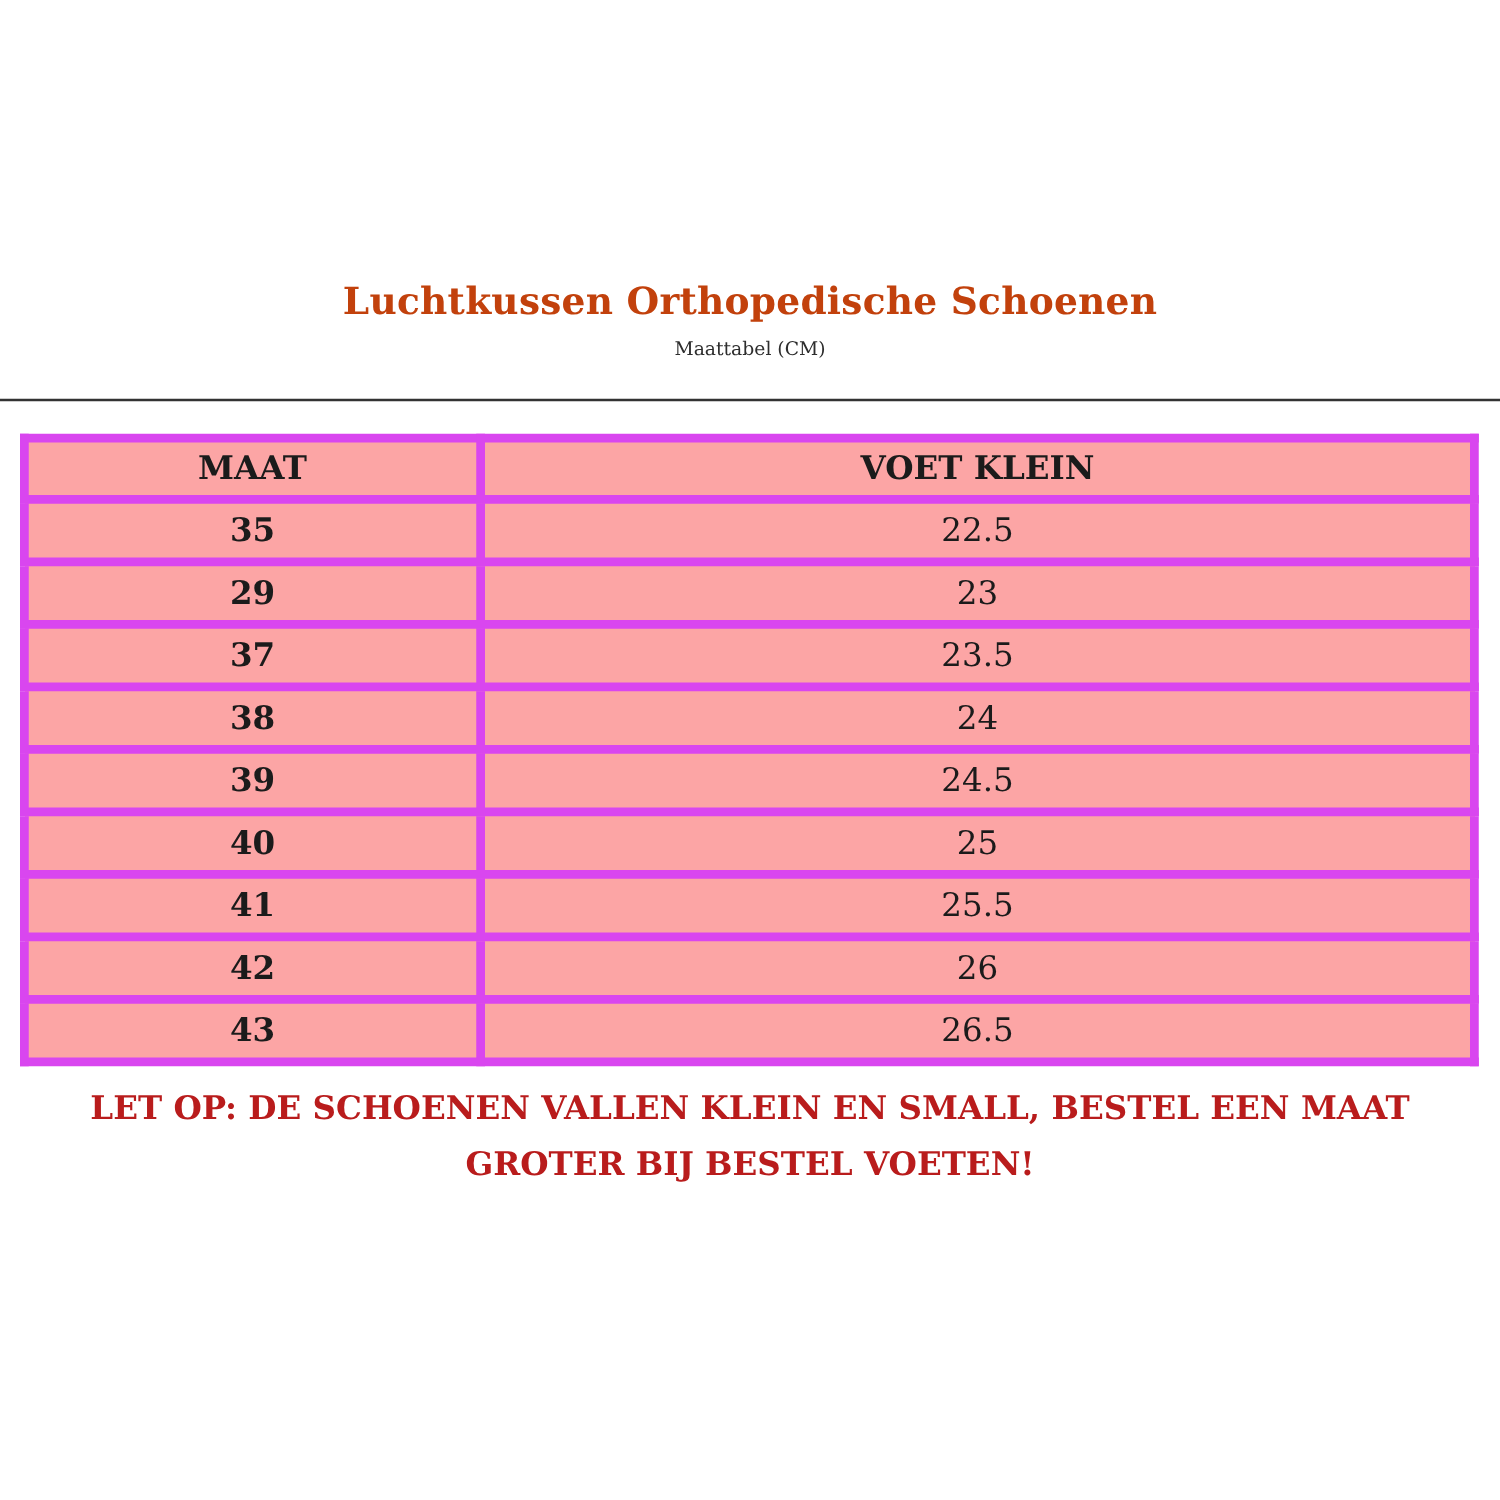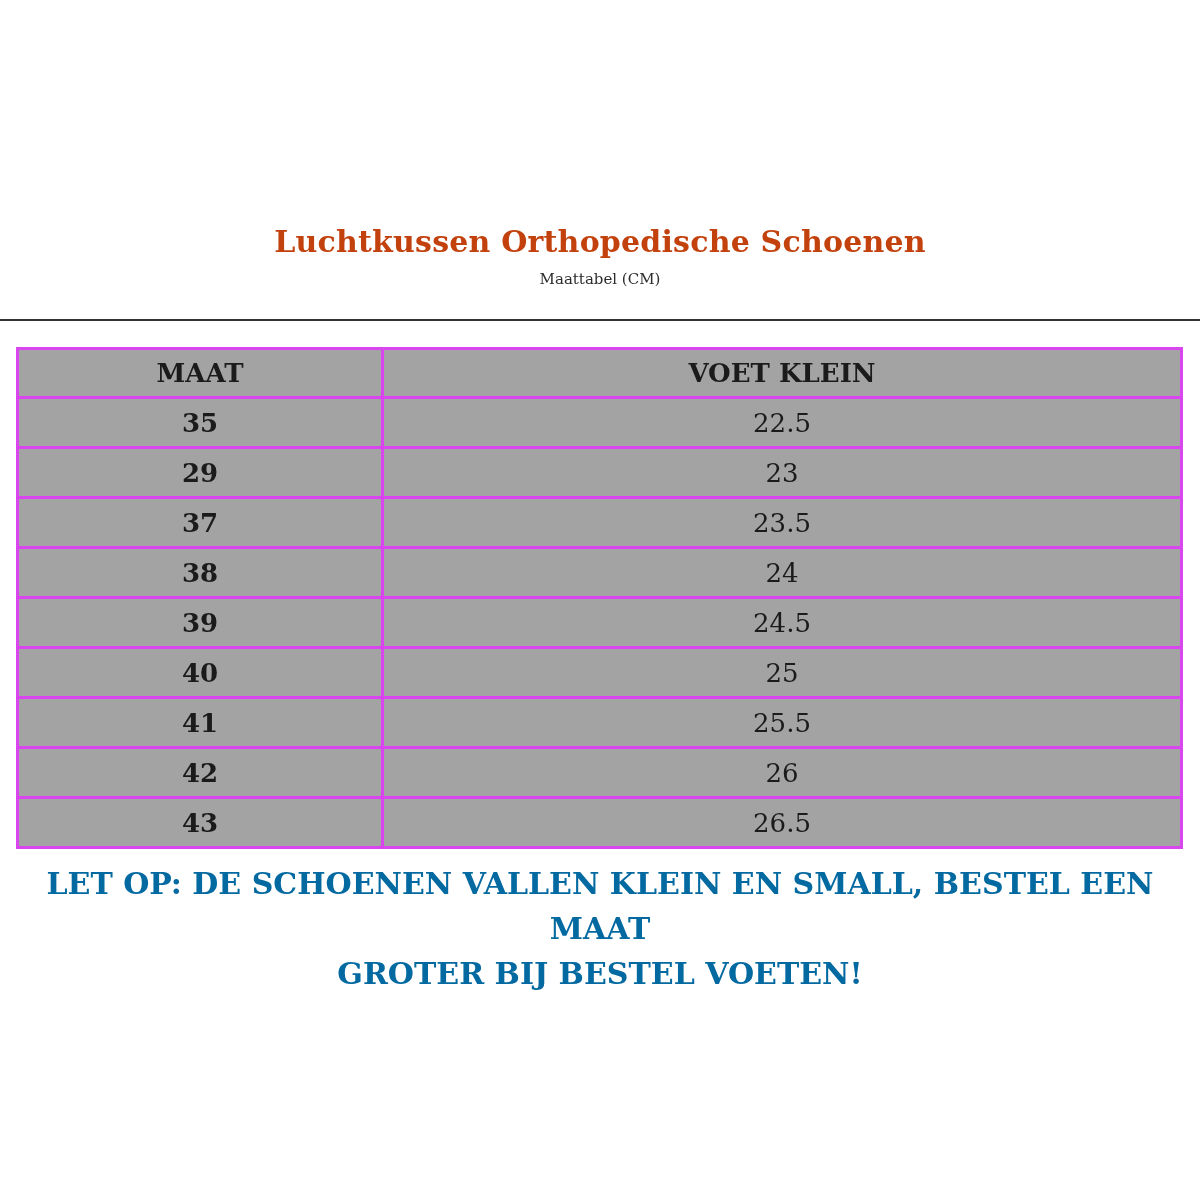--- a/index.html
+++ b/index.html
@@ -41,40 +41,40 @@
     width: 1200px;
   }
   table.size-table {
     border-collapse: collapse;
     margin: 26px 0 0 16px;
     width: 1167px;
     table-layout: fixed;
   }
   table.size-table th,
   table.size-table td {
-    border: 3px solid #d946ef;
+    border: 7px solid #d946ef;
     text-align: center;
     vertical-align: middle;
     font-size: 26px;
     padding: 0;
-    background: #a3a3a3;
+    background: #fca5a5;
   }
   table.size-table thead tr { height: 49px; }
   table.size-table tbody tr { height: 50px; }
   .col-size { width: 365px; }
   th.header-cell { font-weight: bold; color: #1b1b1b; }
   td.size-cell { font-weight: bold; margin-left: 24px; }
   td.length-cell { font-weight: normal; }
   .warning {
     margin: 12px 10px 0 10px;
     text-align: center;
-    font-size: 30px;
+    font-size: 26px;
     font-weight: bold;
     line-height: 45px;
-    color: #0369a1;
+    color: #b91c1c;
   }
 </style>
 </head>
 <body>
 
 <div>
 
   <header class="page-header">
     <h1 class="page-title">Luchtkussen Orthopedische Schoenen</h1>
     <p class="page-subtitle">Maattabel (CM)</p>

